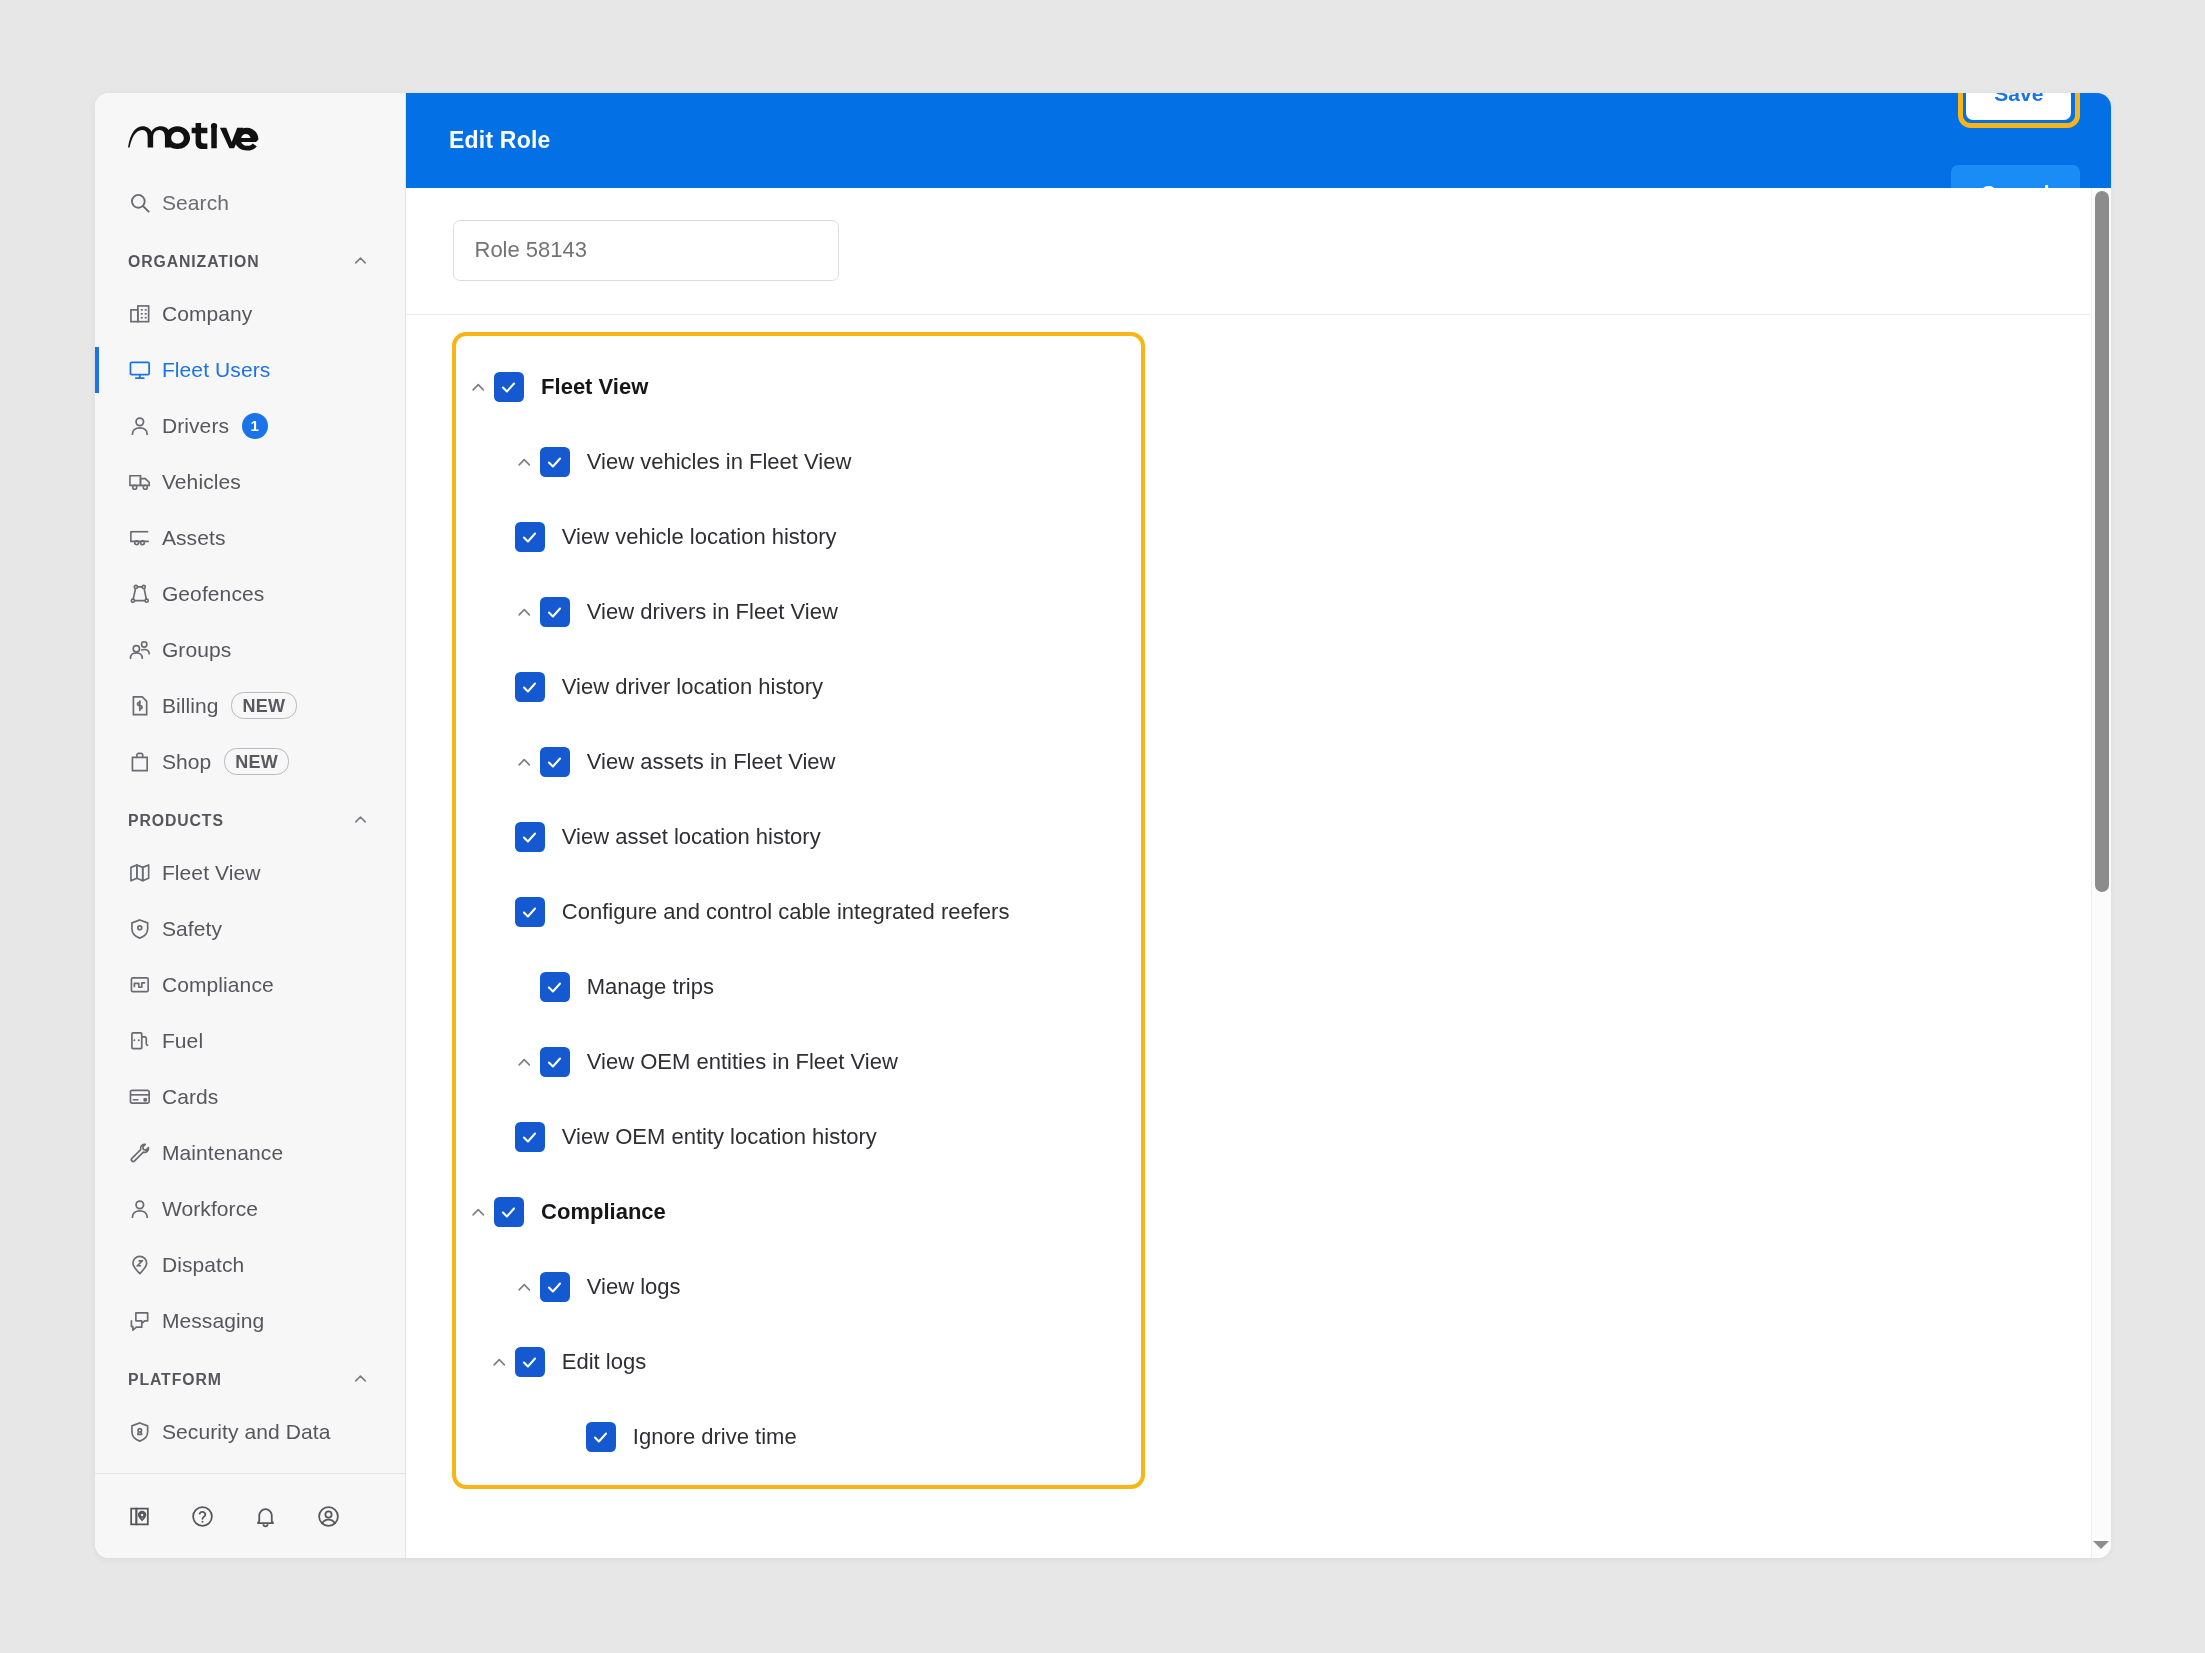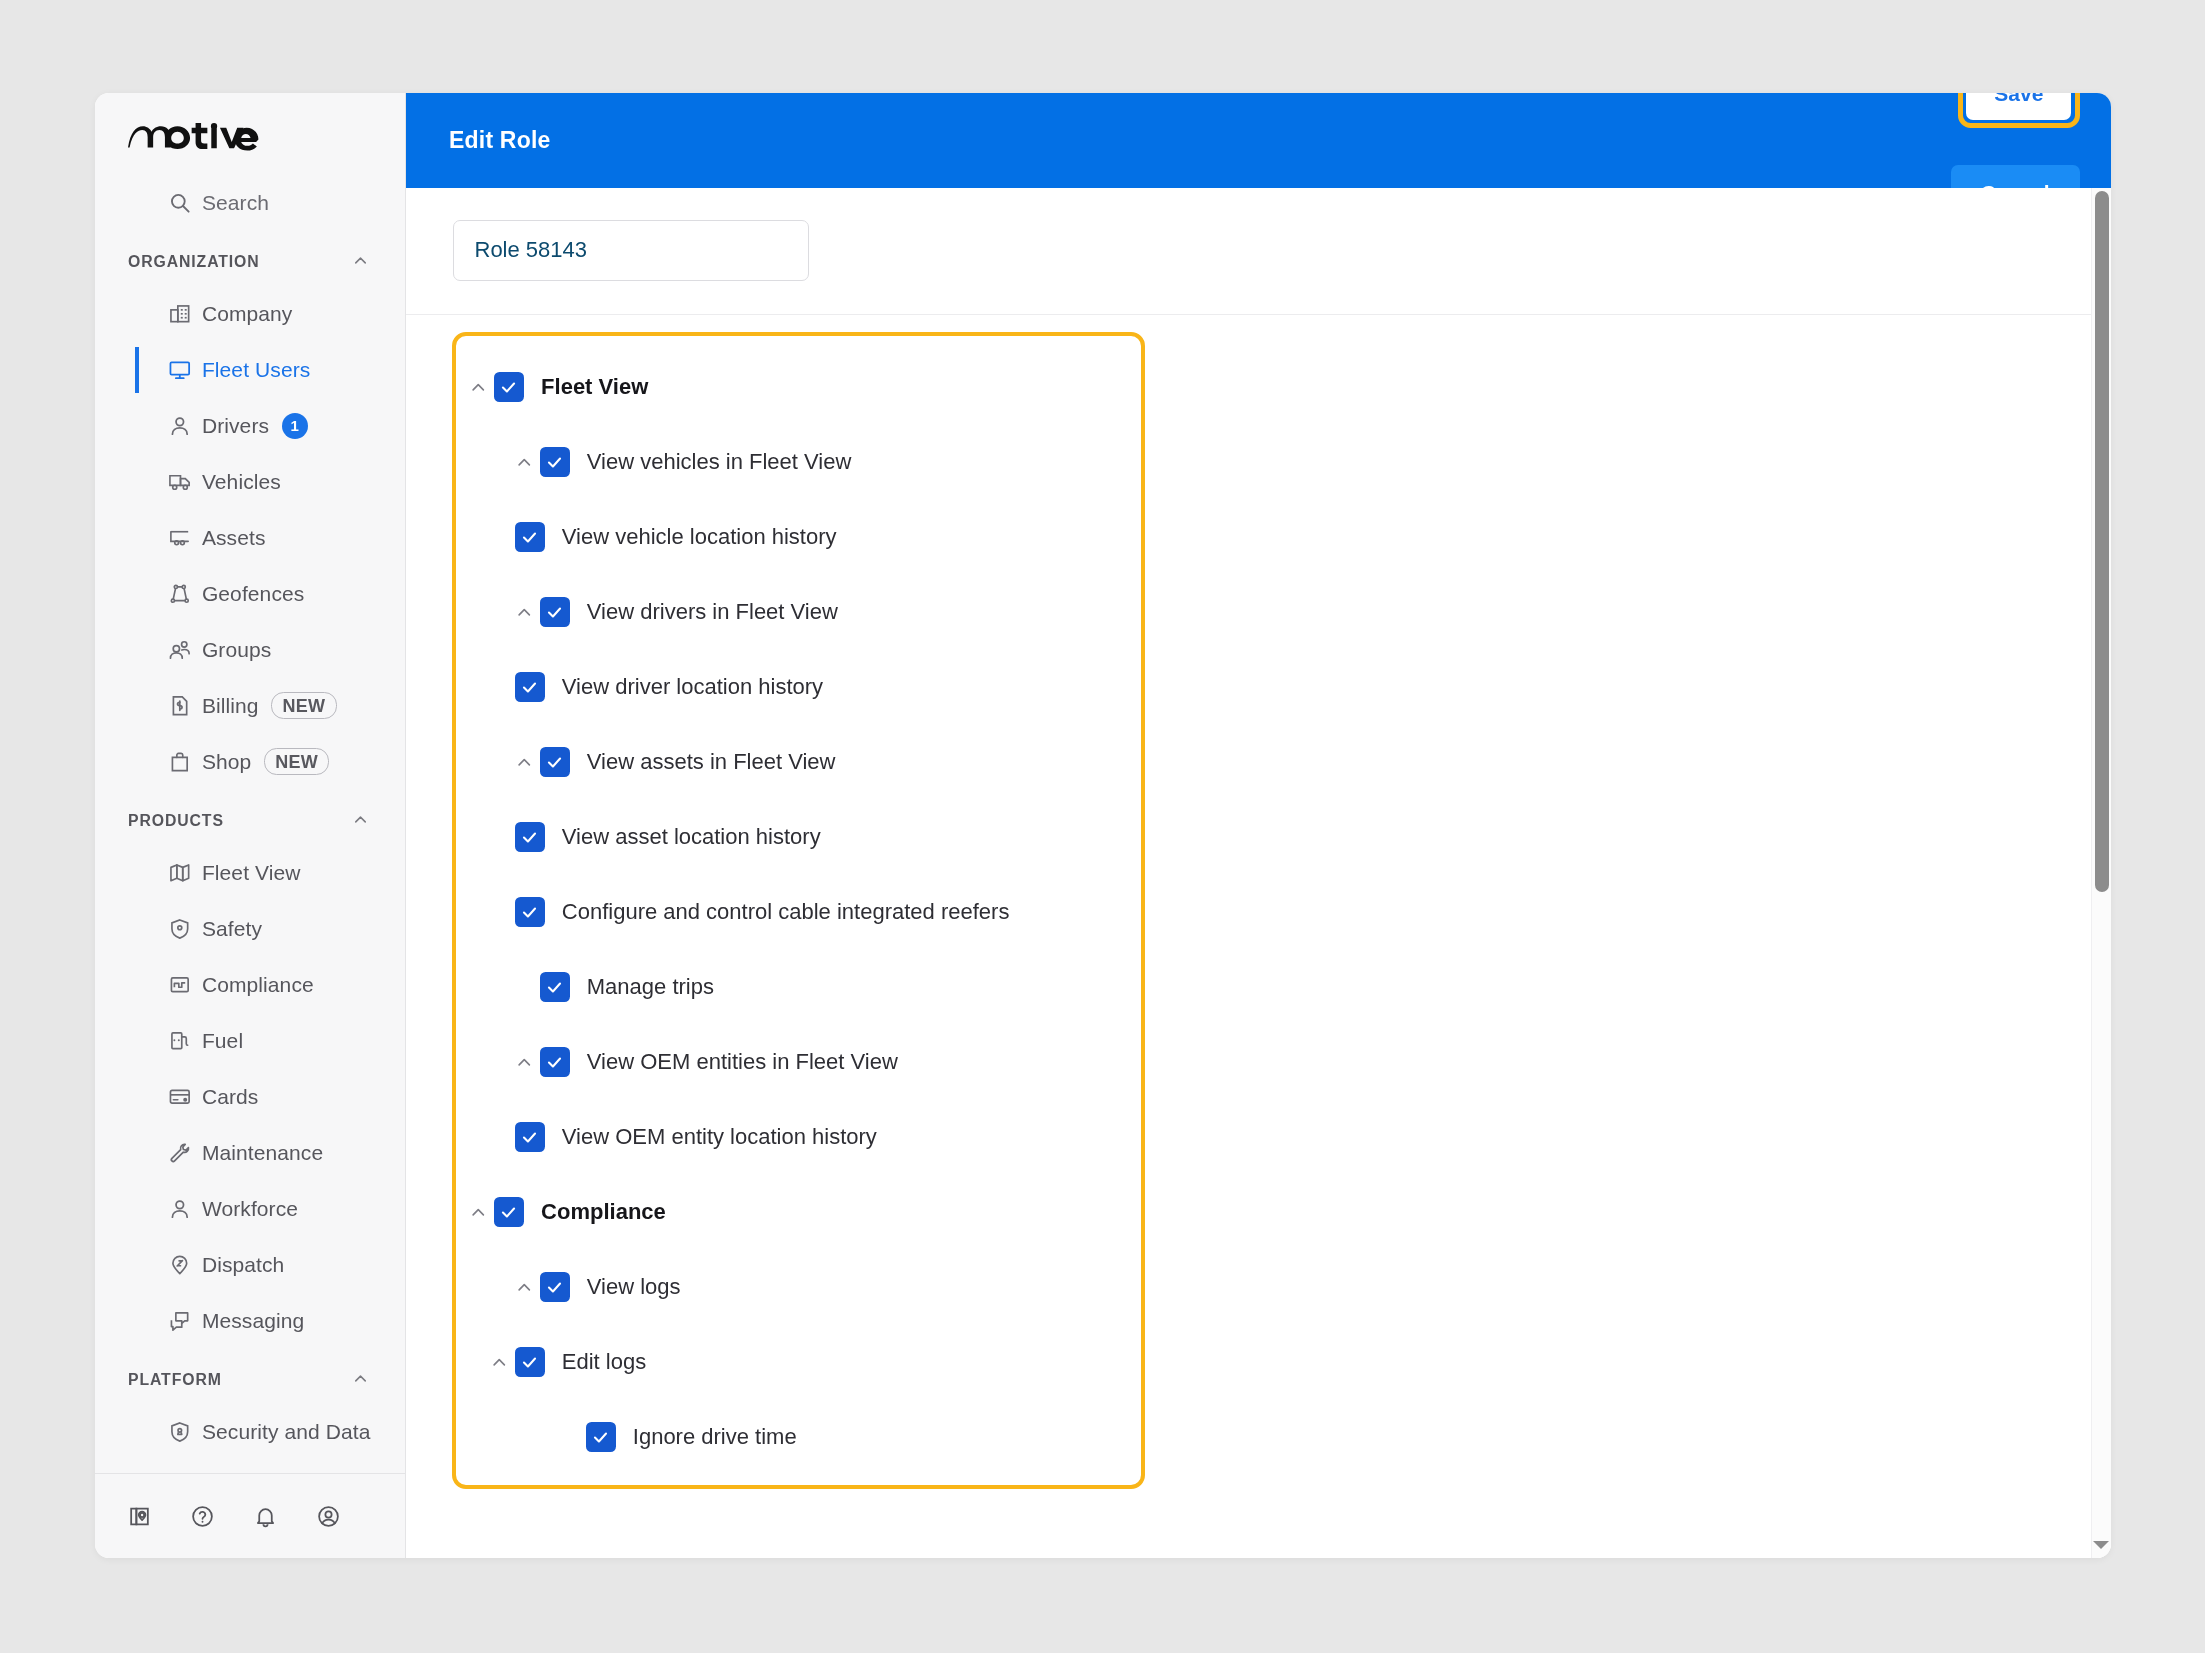--- a/index.html
+++ b/index.html
@@ -29,21 +29,20 @@
   }
   .brand { padding: 30px 0 20.5px 33px; }
   .brand svg { display: block; }
   .nav-scroll { flex: 1 1 auto; overflow: hidden; padding-bottom: 6.3px; }
 
   .nav-row {
     display: flex; align-items: center;
     height: 56px; padding-left: 33px;
     cursor: pointer; position: relative;
     color: #56565c;
-    margin-left: 40px;
   }
   .nav-row .ic { width: 30px; flex: 0 0 30px; display:flex; align-items:center; }
   .nav-row .lb {
     font-size: 21px; letter-spacing: 0.1px; white-space: nowrap;
     margin-left: 3.9px;
   }
   .nav-row.active { color: #1a73e8; }
   .nav-row.active::before {
     content: ""; position: absolute; left: 0; top: 4.7px; bottom: 4.7px;
     width: 3.9px; background: #1a73e8;
@@ -120,23 +119,23 @@
   .content {
     flex: 1 1 auto; position: relative; overflow: hidden;
     background: #fff;
   }
   .namebar {
     padding: 31.5px 0 33px 47px;
     border-bottom: 0.8px solid #ececee;
     background: #fff;
   }
   .name-input {
-    width: 356px; height: 61px;
+    width: 386px; height: 61px;
     border: 1.3px solid #dcdce0; border-radius: 7px;
-    font-size: 22px; color: #0c4a6e;
+    font-size: 22px; color: #737373;
     padding: 0 20.5px;
     font-family: inherit; background: #fff;
     outline: none;
   }
 
   .tree-outer { padding: 17.3px 0 0 46px; }
   .tree-box {
     border: 4.7px solid #f9b518; border-radius: 14px;
     width: 693px;
     padding: 27px 0 23.6px 0;

